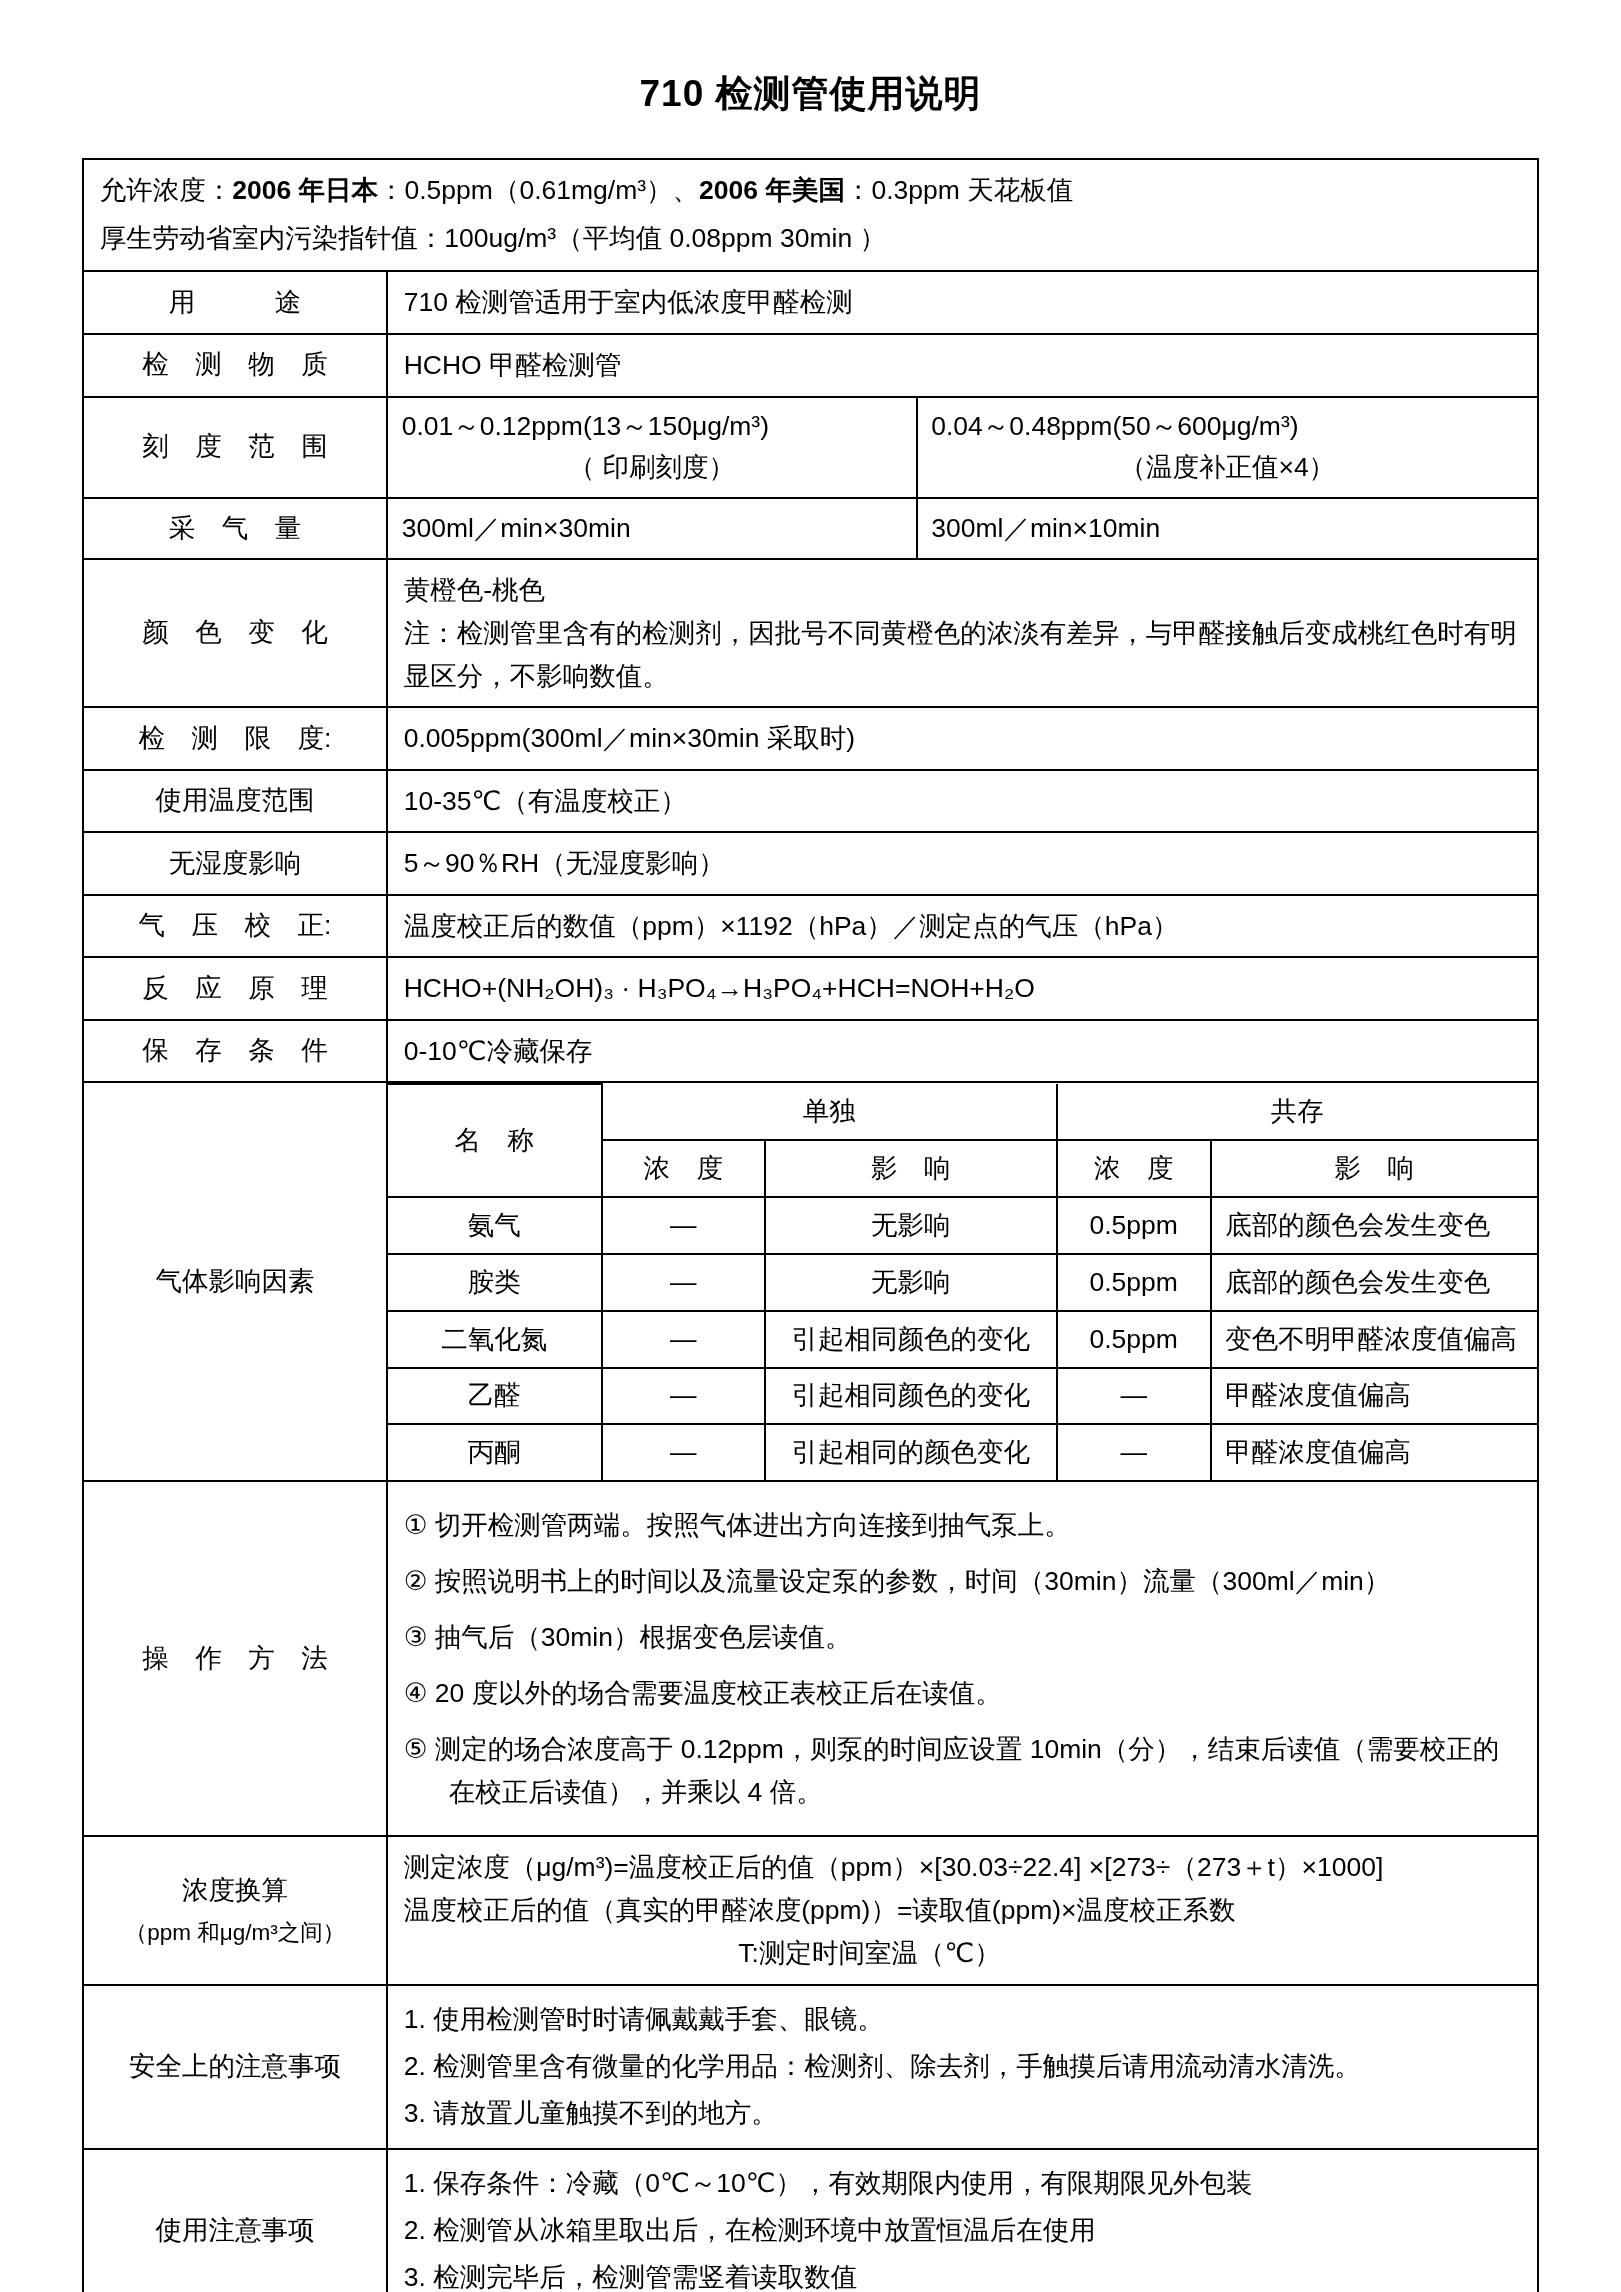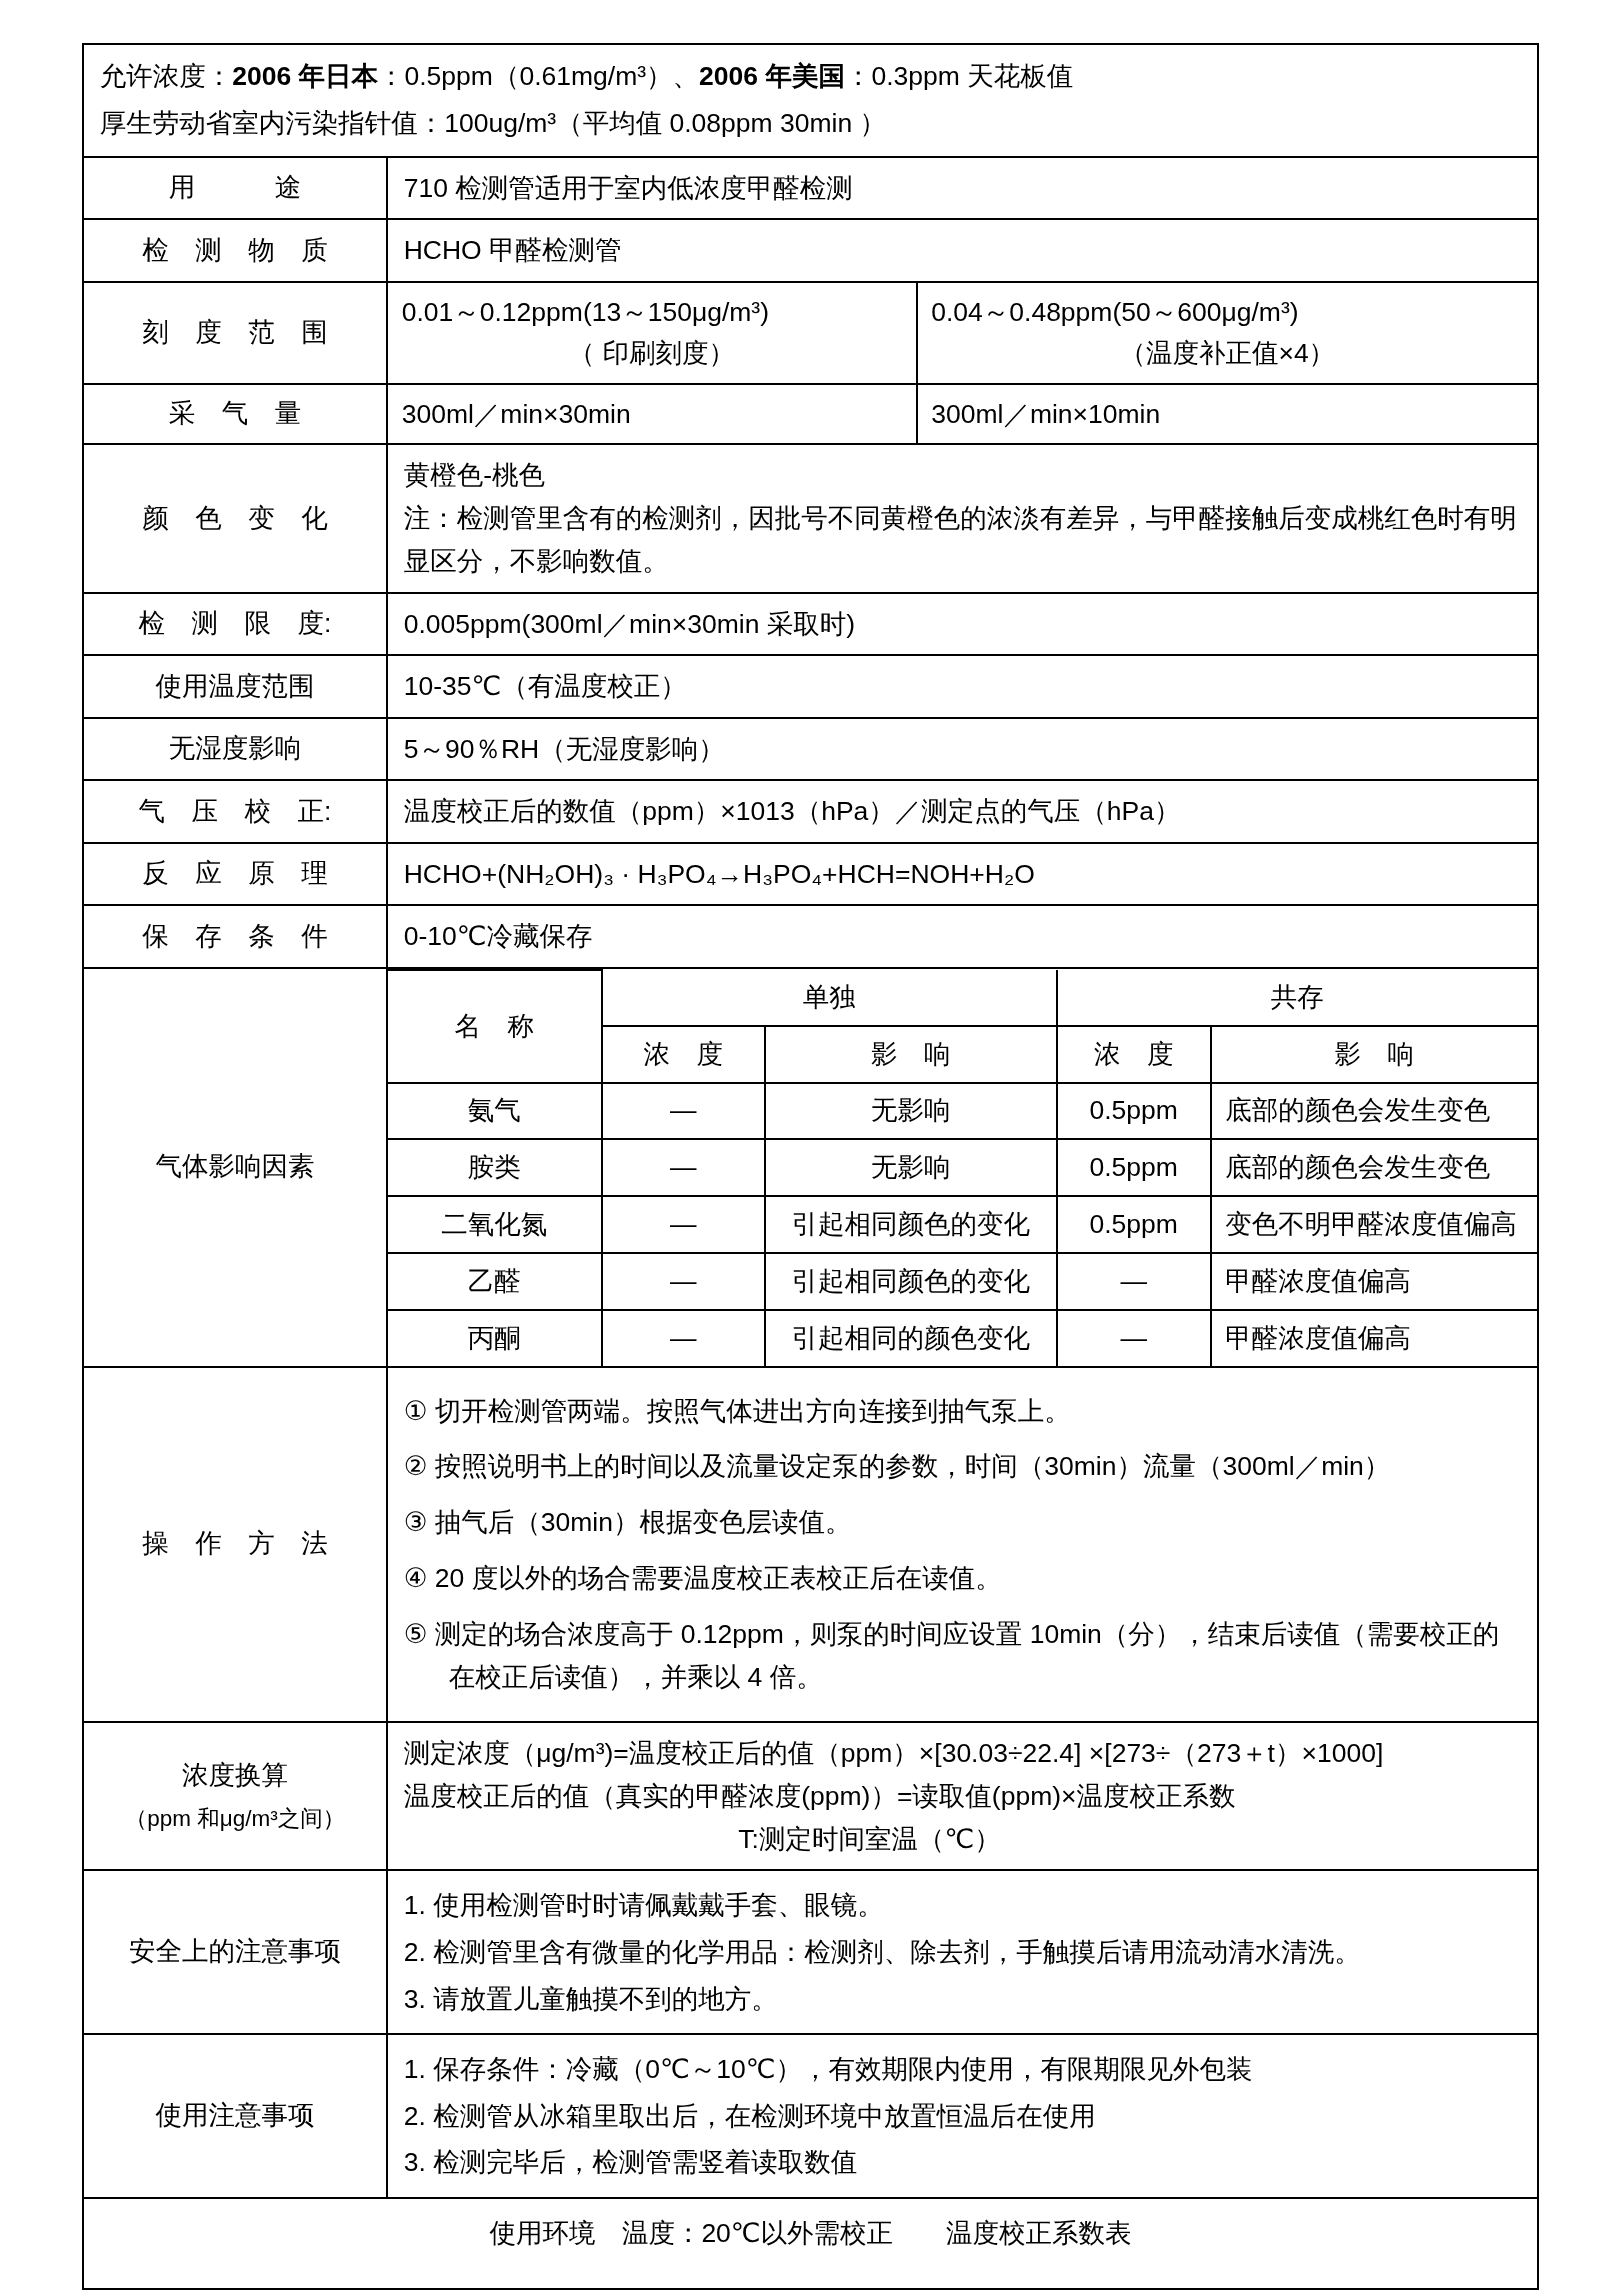--- a/index.html
+++ b/index.html
@@ -39,20 +39,21 @@
   .t-right { text-align: center; padding-right: 186px; }
   .conv-sub { font-size: 22.5px; margin-top: 5.9px; }
 
   .bottom-cell { padding: 9.8px 0 25.5px; }
   .caption { text-align: center; font-size: 26.5px; margin: 5.9px 0 11.8px; }
 </style>
 </head>
 <body>
 
 <div class="page">
+  <div class="title">710 检测管使用说明</div>
 
   <table class="main">
     <colgroup>
         <col class="c-label">
         <col>
       </colgroup>
     <tbody>
 
       <tr>
         <td colspan="2" class="cell-allowed">
@@ -133,21 +134,21 @@
         <td class="val">10-35℃（有温度校正）</td>
       </tr>
 
       <tr>
         <td class="label">无湿度影响</td>
         <td class="val">5～90％RH（无湿度影响）</td>
       </tr>
 
       <tr>
         <td class="label">气　压　校　正:</td>
-        <td class="val">温度校正后的数值（ppm）×1013（hPa）／测定点的气压（hPa）</td>
+        <td class="val">温度校正后的数值（ppm）×1192（hPa）／测定点的气压（hPa）</td>
       </tr>
 
       <tr>
         <td class="label">反　应　原　理</td>
         <td class="val">HCHO+(NH₂OH)₃ · H₃PO₄→H₃PO₄+HCH=NOH+H₂O</td>
       </tr>
 
       <tr>
         <td class="label">保　存　条　件</td>
         <td class="val">0-10℃冷藏保存</td>

